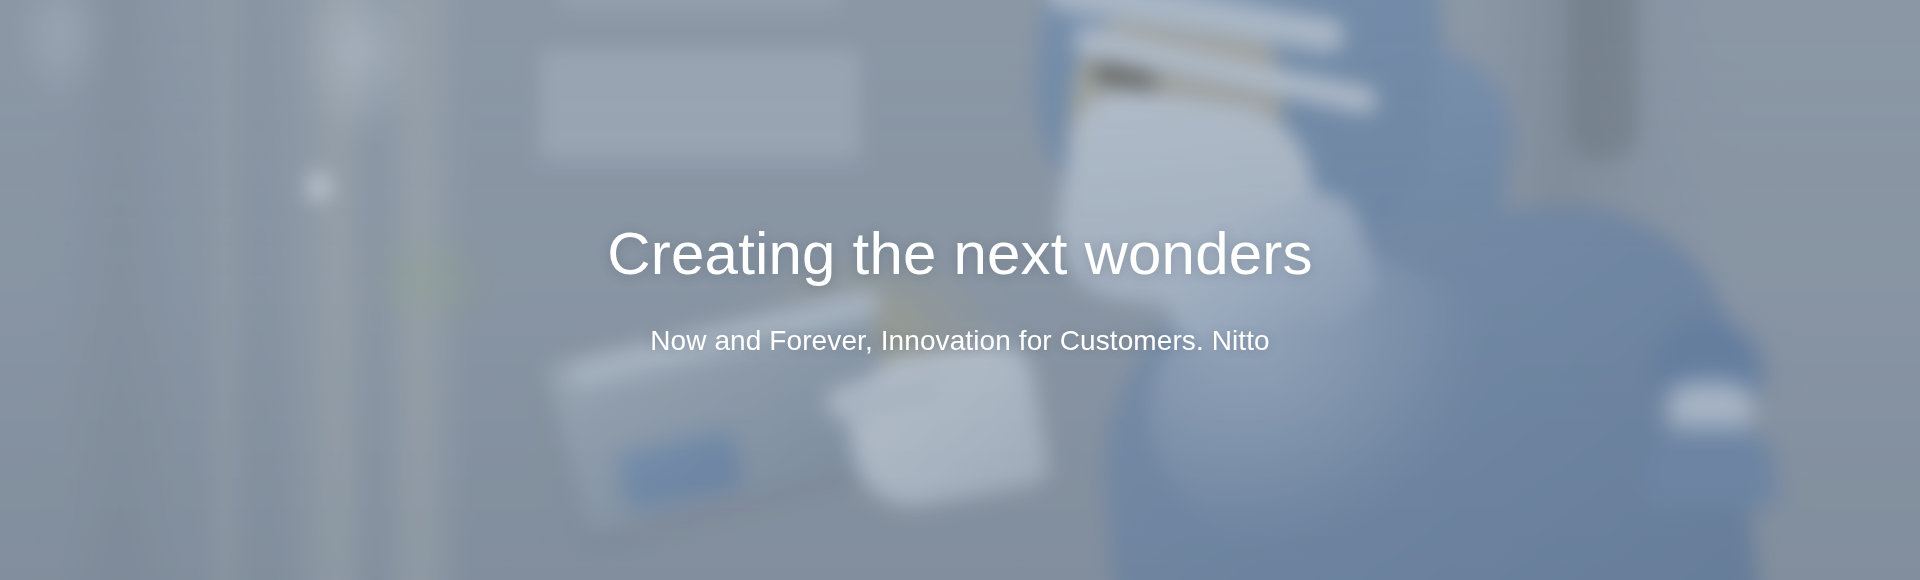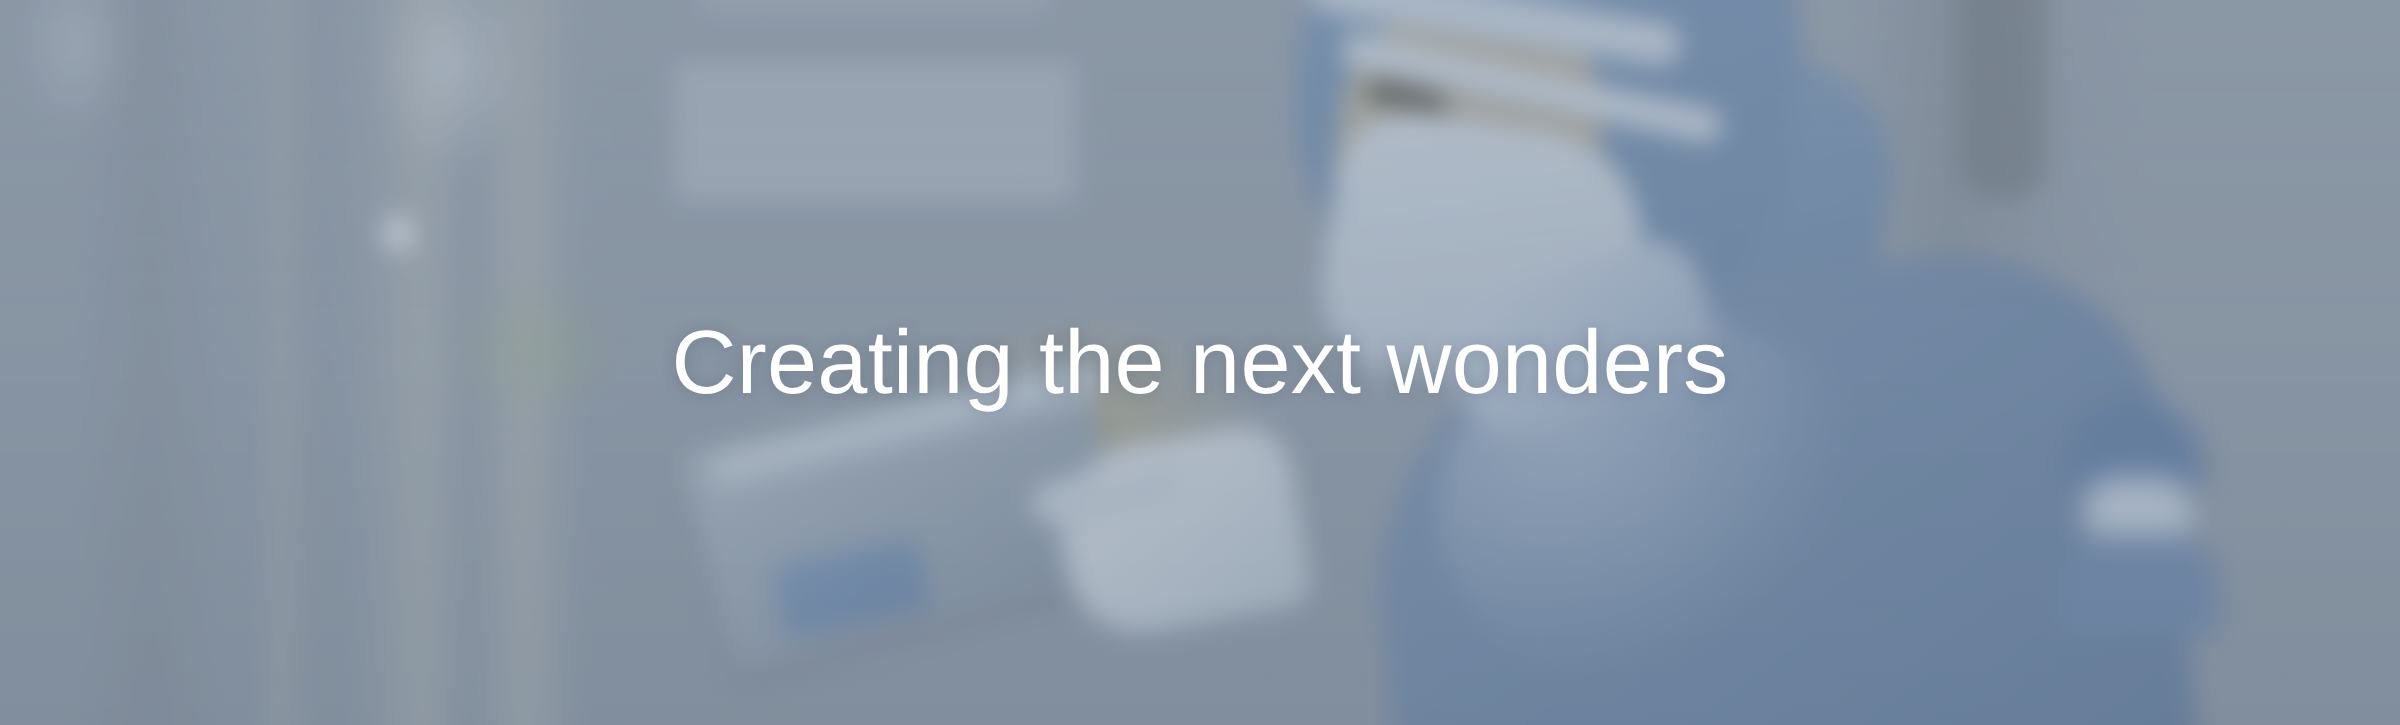--- a/index.html
+++ b/index.html
@@ -311,21 +311,21 @@
   
   .copy {
     position:absolute;
     left:0; top:0; width:1920px; height:580px;
     display:flex; flex-direction:column;
     align-items:center; justify-content:center;
     text-align:center;
     color:#ffffff;
   }
   .headline {
-    font-size:72px;
+    font-size:60px;
     line-height:1.12;
     font-weight:400;
     letter-spacing:.2px;
     color:#ffffff;
     text-shadow:0 1px 12px rgba(60,72,88,.30);
     white-space:nowrap;
   }
   .headline .line { display:block; }
   .subline {
     margin-top:36px;
@@ -392,15 +392,16 @@
     </div>
   </div>
 
   <div class="tint"></div>
   <div class="tint2"></div>
 
   <div class="copy">
     <h1 class="headline">
       <span class="line">Creating the next wonders</span>
     </h1>
+    <p class="subline">Now and Forever, Innovation for Customers. Nitto</p>
   </div>
 
 </div>
 
 </body></html>

